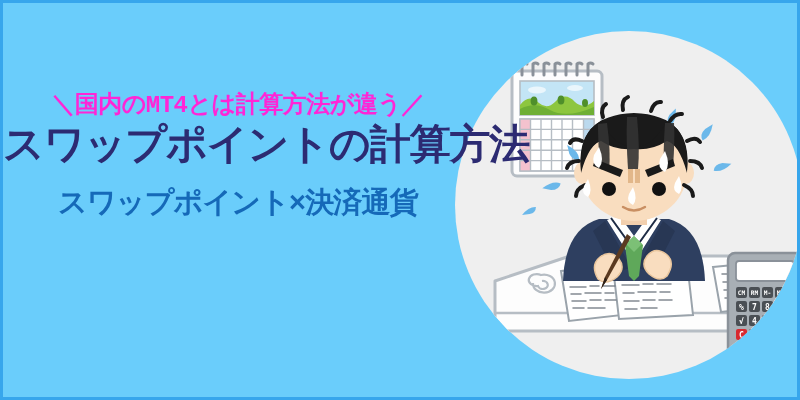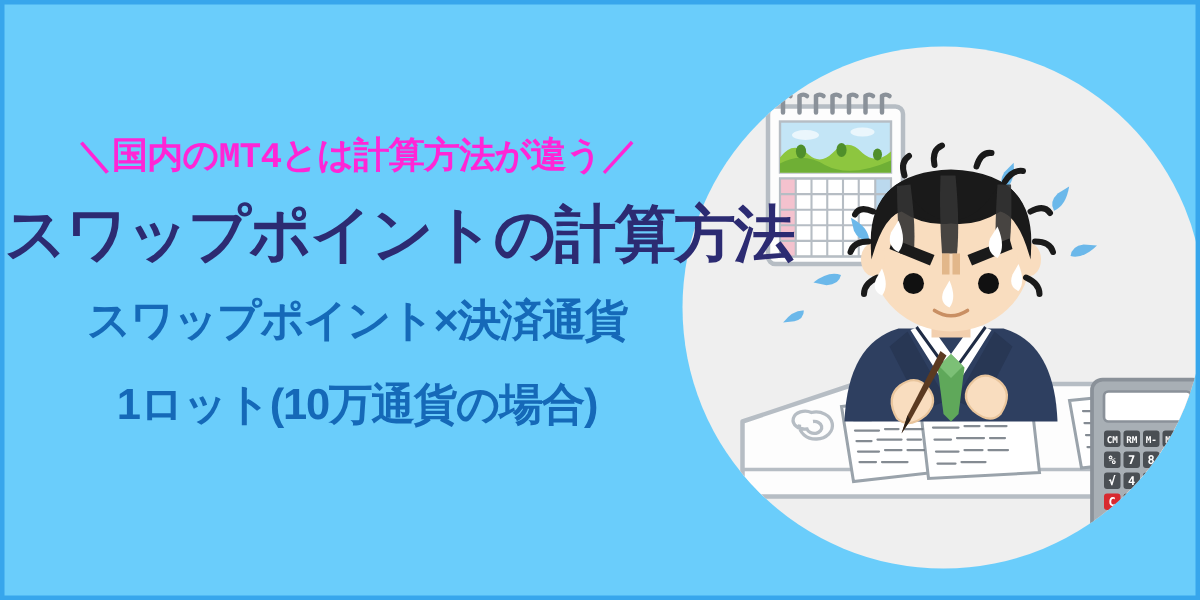--- a/index.html
+++ b/index.html
@@ -56,21 +56,21 @@
     font-family: Liberation Mono, monospace;
   }
 
   .headline {
     color: #2C2B72;
     font-size: 41px;
     font-weight: bold;
     line-height: 1.08;
     letter-spacing: -1.2px;
     white-space: nowrap;
-    margin: 16px 0 10px 0;
+    margin: 4px 0 10px 0;
     text-align: left;
   }
 
   .subline {
     color: #1569B8;
     font-size: 29px;
     font-weight: bold;
     line-height: 1.38;
     letter-spacing: -0.8px;
     white-space: nowrap;
@@ -344,16 +344,15 @@
         </g>
 
       </g>
     </svg>
   </div>
 
   <div class="text-block">
     <p class="eyebrow">＼国内のMT4とは計算方法が違う／</p>
     <p class="headline">スワップポイントの計算方法</p>
     <p class="subline">スワップポイント×決済通貨</p>
-    <p class="subline">1ロット(10万通貨の場合)</p>
   </div>
 
 </div>
 
 </body></html>

